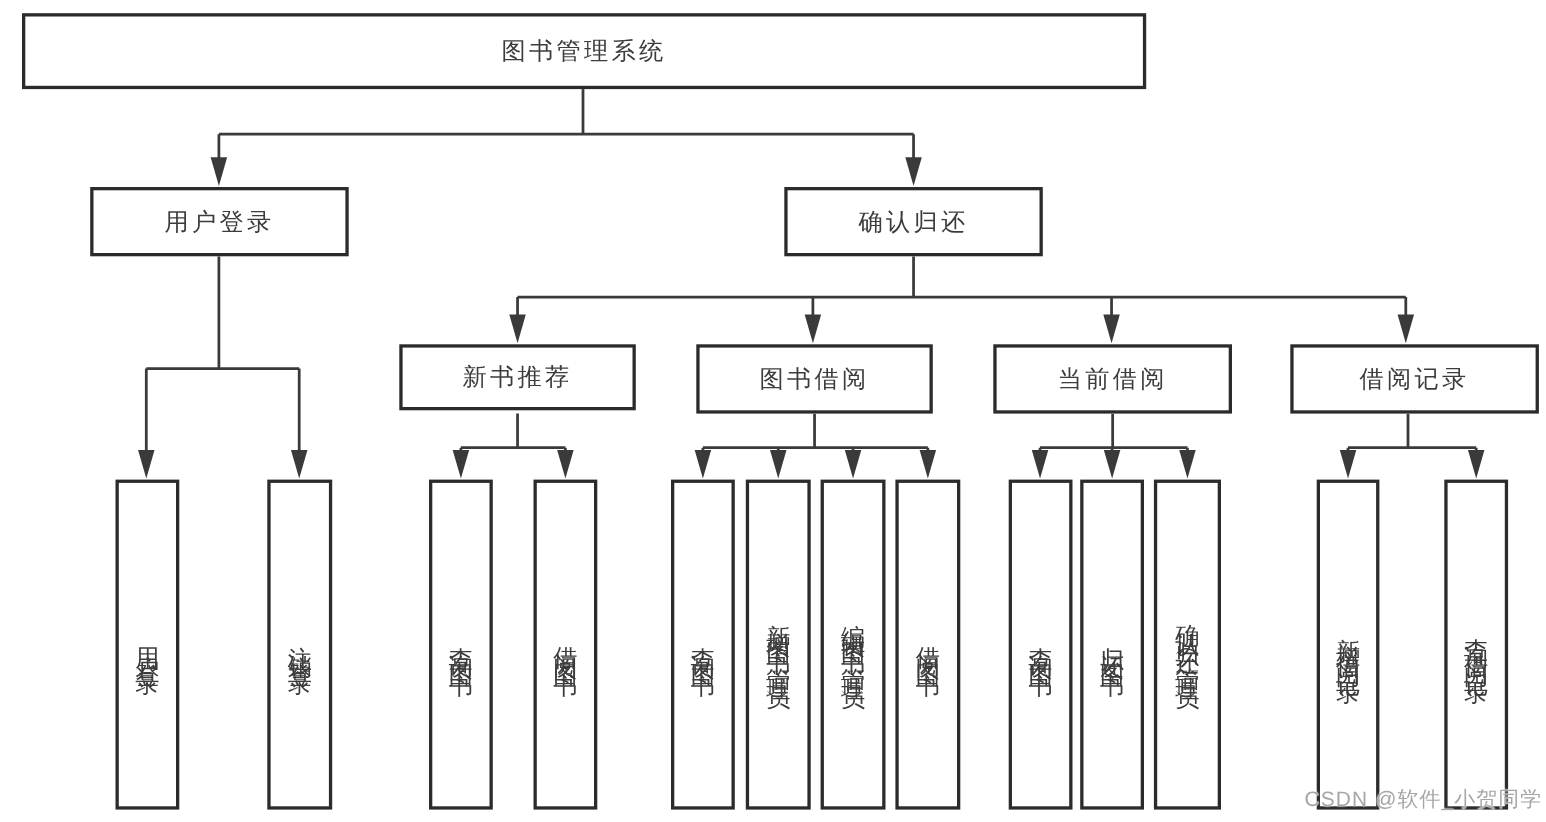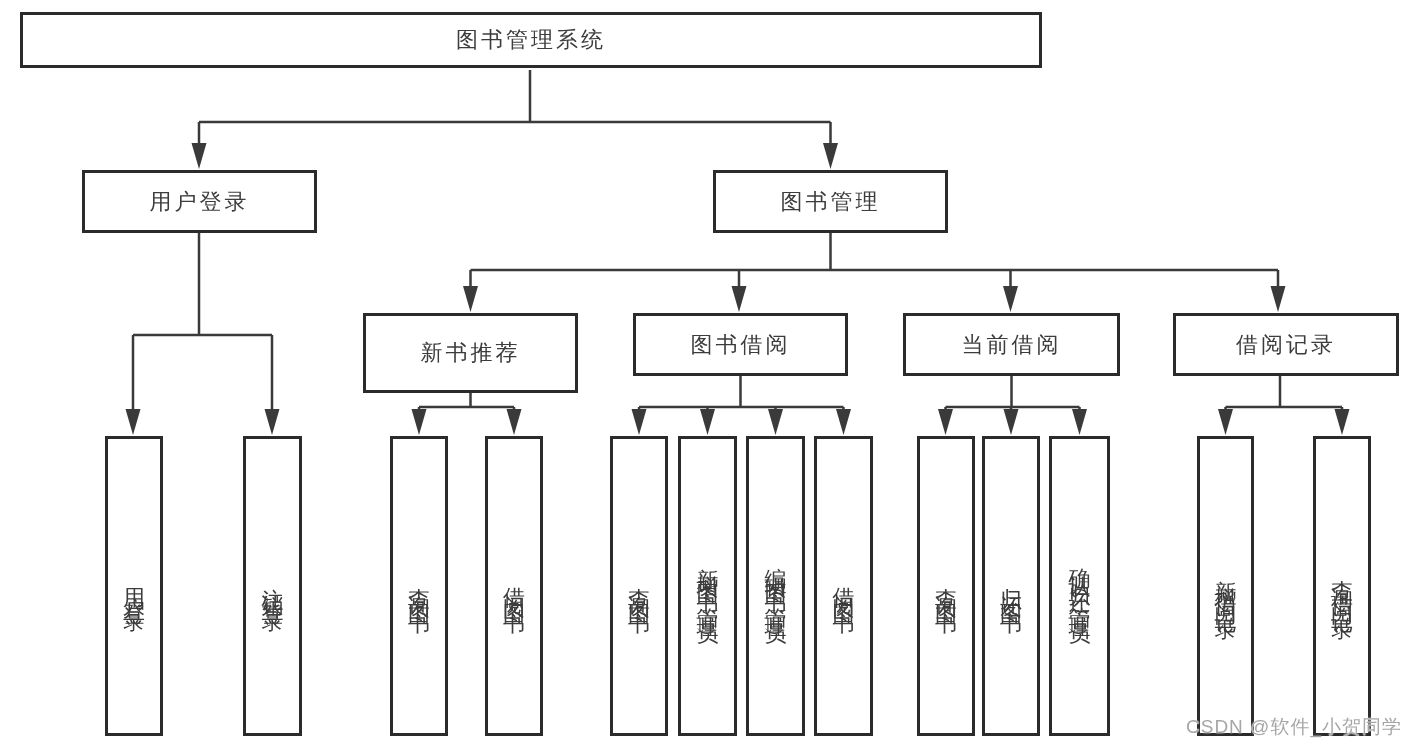--- a/index.html
+++ b/index.html
@@ -85,26 +85,26 @@
       <use href="#ah" class="ah" x="775.5" y="435"></use>
       <use href="#ah" class="ah" x="843.5" y="435"></use>
       <use href="#ah" class="ah" x="945.5" y="435"></use>
       <use href="#ah" class="ah" x="1011" y="435"></use>
       <use href="#ah" class="ah" x="1079.5" y="435"></use>
       <use href="#ah" class="ah" x="1225.5" y="435"></use>
       <use href="#ah" class="ah" x="1342" y="435"></use>
     </g>
   </svg>
 
-  <div class="box hbox" style="left:20px;top:12px;width:1022px;height:56px">图书管理系统</div>
+  <div class="box hbox" style="left:20px;top:12px;width:1022px;height:69px">图书管理系统</div>
 
   <div class="box hbox" style="left:82px;top:170px;width:235px;height:63px">用户登录</div>
-  <div class="box hbox" style="left:713px;top:170px;width:235px;height:63px">图书管理</div>
+  <div class="box hbox" style="left:713px;top:170px;width:235px;height:63px">确认归还</div>
 
-  <div class="box hbox" style="left:363px;top:313px;width:215px;height:80px">新书推荐</div>
+  <div class="box hbox" style="left:363px;top:313px;width:215px;height:60px">新书推荐</div>
   <div class="box hbox" style="left:903px;top:313px;width:217px;height:63px">当前借阅</div>
   <div class="box hbox" style="left:633px;top:313px;width:215px;height:63px">图书借阅</div>
   <div class="box hbox" style="left:1173px;top:313px;width:226px;height:63px">借阅记录</div>
 
   <div class="box leaf" style="left:105px;width:58px">
     <span class="vtext">用户登录</span>
   </div>
   <div class="box leaf" style="left:243px;width:59px">
     <span class="vtext">注销登录</span>
   </div>

